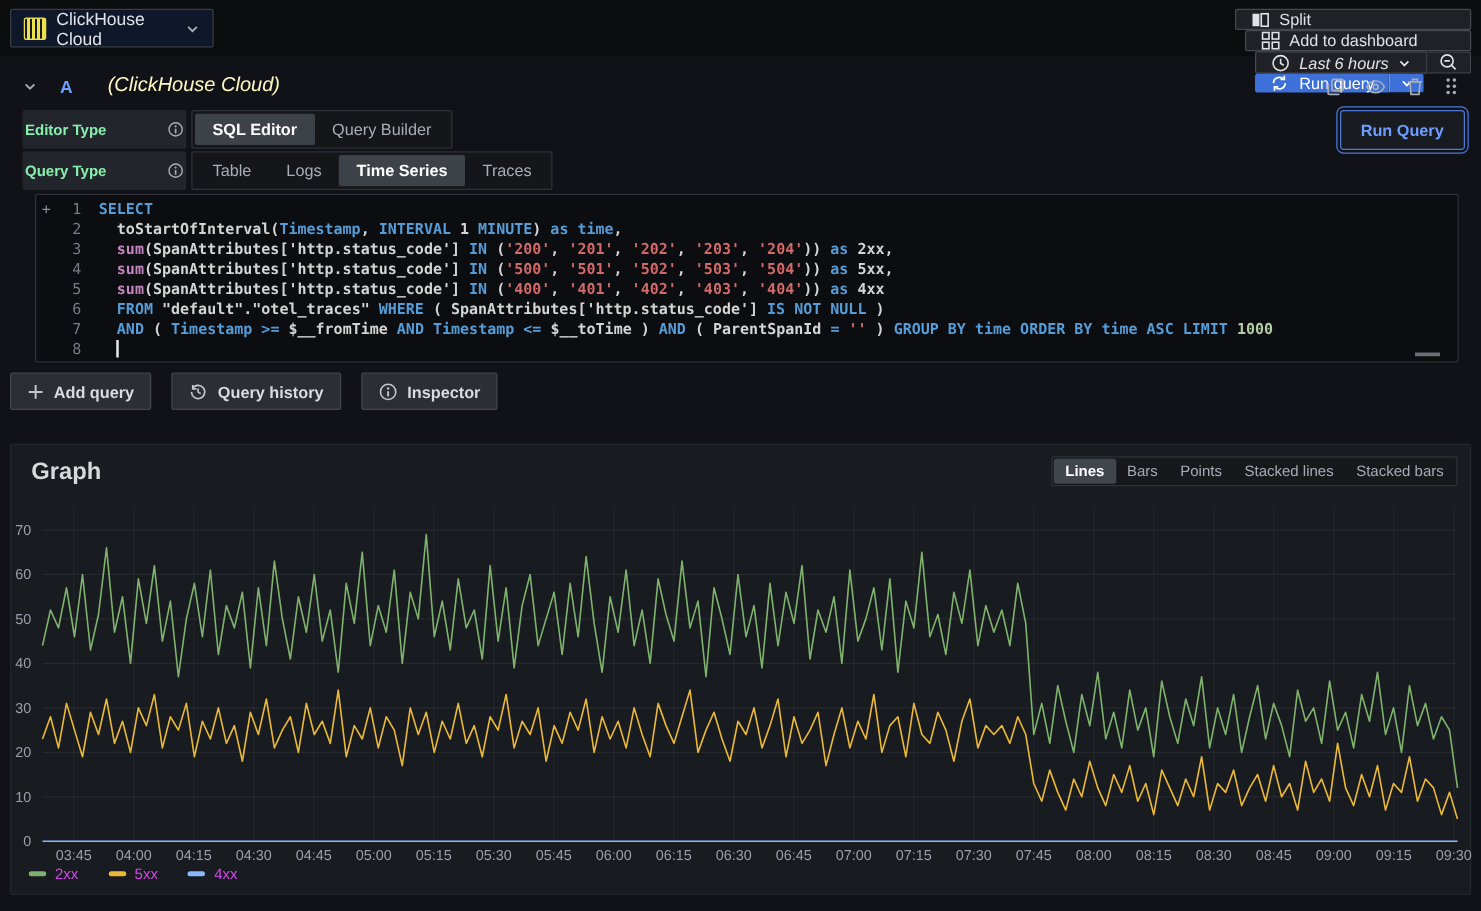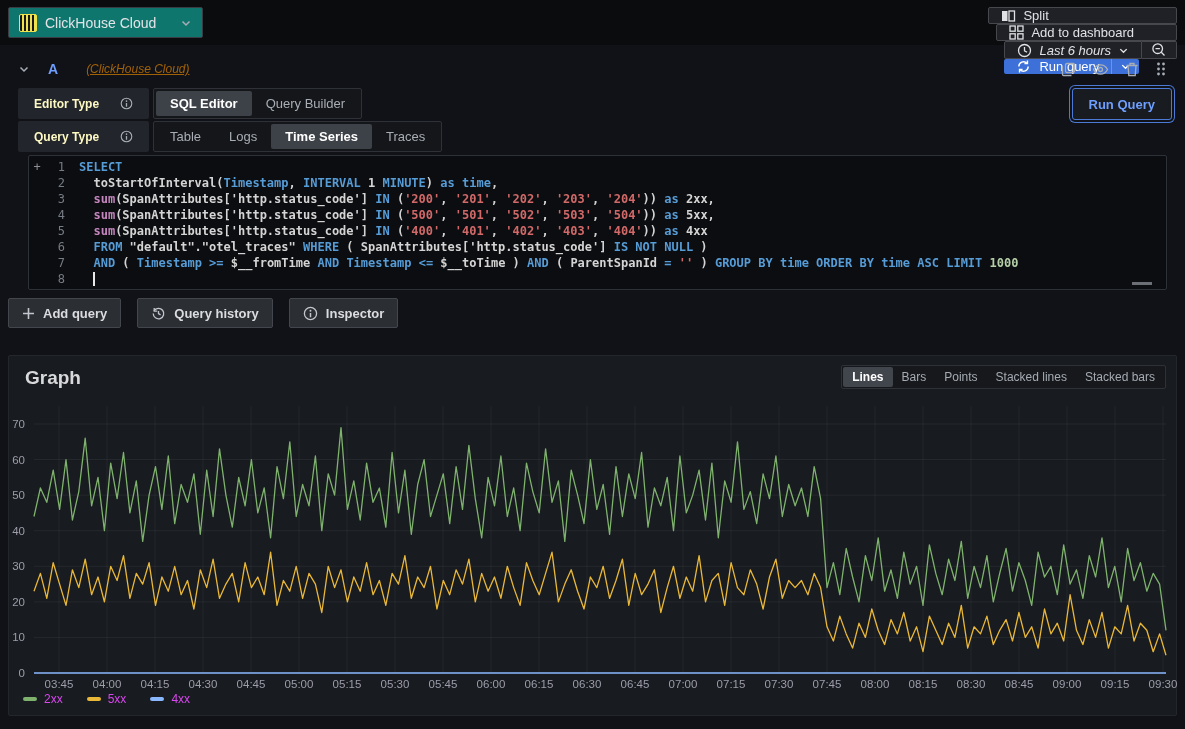--- a/index.html
+++ b/index.html
@@ -8,22 +8,22 @@
     position:relative; background:#111217; overflow:hidden;
     font-family:"Liberation Sans", sans-serif; color:#D8D9DA;
     -webkit-font-smoothing:antialiased;
   }
   svg { display:block; }
   button { font-family:inherit; cursor:pointer; }
 
   
   .topbar { position:absolute; top:0; left:0; width:1185px; height:45px; background:#0B0C0E; }
   .ds-picker {
-    position:absolute; left:8px; top:7px; height:31px; width:195px;
-    background:#0f766e; border:1px solid #3A3D43; border-radius:2px;
+    position:absolute; left:8px; top:7px; height:31px; width:163px;
+    background:#0f172a; border:1px solid #3A3D43; border-radius:2px;
     display:flex; align-items:center; gap:8px; padding:0 10px; color:#E3E4E8; font-size:14px;
   }
   .ch-logo { width:18px; height:18px; border-radius:2px; flex:0 0 auto;
     background:repeating-linear-gradient(90deg,#16161c 0 2px,#EDE24C 2px 4px);
     background-color:#EDE24C; border:1px solid #EDE24C; }
   .ds-picker .lbl { flex:1; text-align:left; }
   .tb-right { position:absolute; right:8px; top:7px; height:31px; display:flex; align-items:stretch;flex-direction:column; }
   .tb-btn {
     display:flex; align-items:center; gap:7px; padding:0 12px;
     background:#1F2126; border:1px solid #46484E; border-radius:2px;
@@ -40,31 +40,31 @@
   .runq .main { border-radius:2px 0 0 2px; padding:0 12px; }
   .runq .caret { border-radius:0 2px 2px 0; border-left:1px solid rgba(255,255,255,.25); padding:0 8px; }
   .icon { color:#A9AEB6; }
   .tb-btn .icon, .runq .icon { color:currentColor; }
 
   
   .qheader { position:absolute; top:52px; left:8px; width:1169px; height:34px;
     display:flex; align-items:center; }
   .qheader .collapse { background:none; border:none; color:#A9AEB6; padding:0 8px 0 10px; }
   .qheader .refid { color:#6E9FFF; font-size:14px; font-weight:600; margin:0 6px 0 10px; }
-  .qheader .dshint { color:#a16207; font-size:12px; font-style:italic; margin-left:22px;text-decoration:underline; }
+  .qheader .dshint { color:#fef9c3; font-size:16px; font-style:italic; margin-left:22px; }
   .qheader .spacer { flex:1; }
   .qh-icons { display:flex; align-items:center; gap:12px; padding-right:8px; }
   .qh-icons button { background:none; border:none; color:#A9AEB6; padding:2px; }
 
   .inline-row { position:absolute; left:18px; height:31px; display:flex; }
   .row-editor-type { top:88px; } .row-query-type { top:121px; }
   .inline-label {
     width:131px; height:31px; background:#22252B; border-radius:2px;
-    display:flex; align-items:center; justify-content:space-between; padding:0 16px;
-    color:#fef9c3; font-size:12px; font-weight:600;
+    display:flex; align-items:center; justify-content:space-between; padding:0 2px;
+    color:#86efac; font-size:12px; font-weight:600;
   }
   .seg { display:inline-flex; height:31px; margin-left:4px;
     background:#141619; border:1px solid #2E3138; border-radius:2px; padding:2px; }
   .seg button { border:none; background:transparent; color:#A9AEB6; font-size:13px;
     padding:0 14px; border-radius:2px; height:25px; align-self:center; }
   .seg button.sel { background:#3D4148; color:#FFFFFF; font-weight:600; }
 
   .runquery-outline {
     position:absolute; top:88px; right:13px; height:32px; padding:0 16px;
     background:#181B1F; color:#6E9FFF; font-size:13px; font-weight:600;

